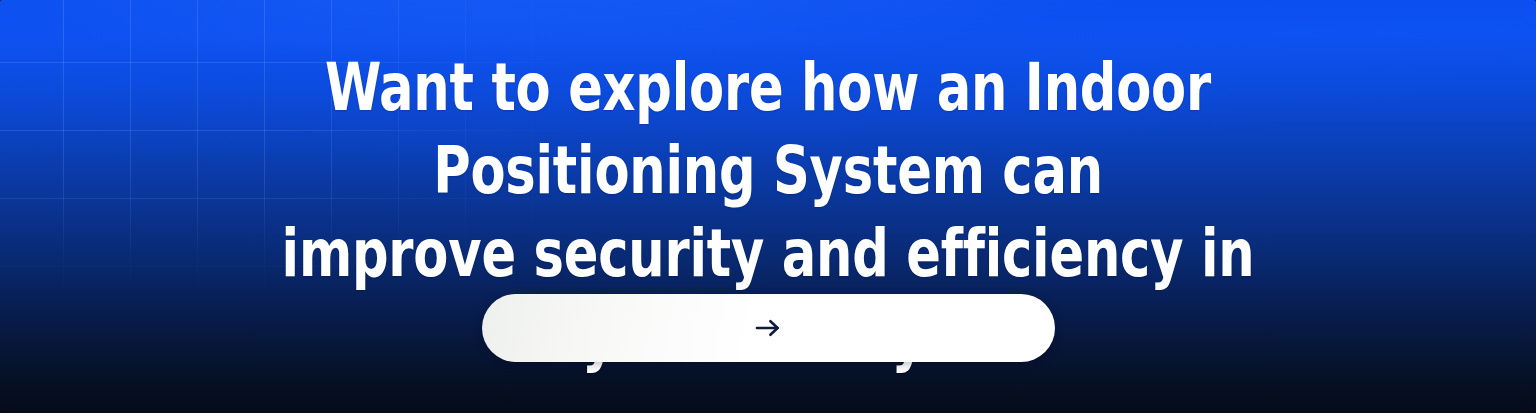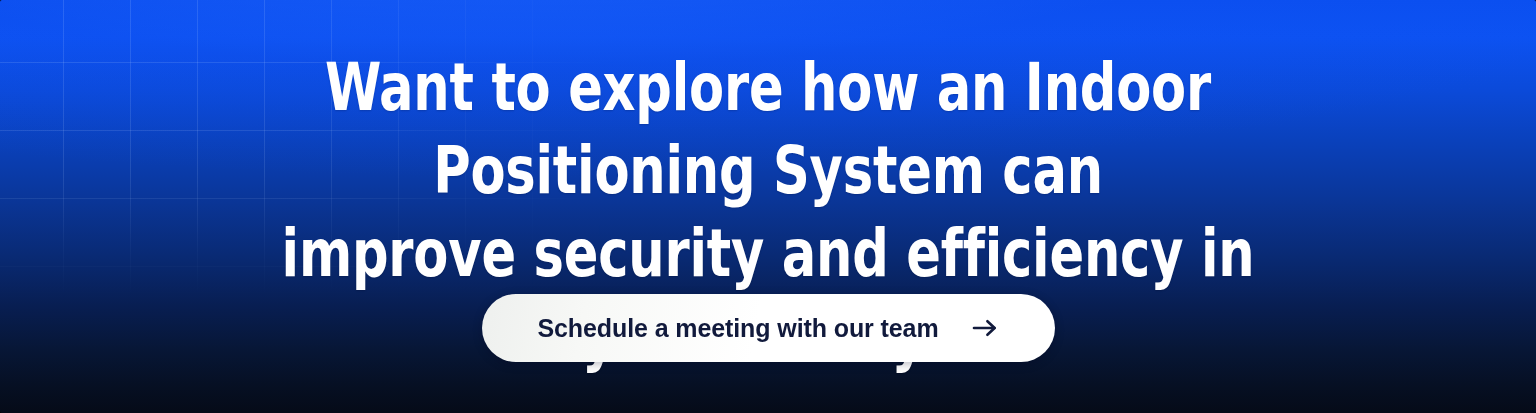--- a/index.html
+++ b/index.html
@@ -143,21 +143,20 @@
   <div class="glow-left"></div>
   <div class="grid-overlay"></div>
 
   <div class="content">
 
     <h1 class="headline">Want to explore how an Indoor Positioning System can
 improve security and efficiency in your facility?</h1>
 
     <div class="cta-row">
       <button class="cta-button">
-        <span class="cta-label">Schedule a meeting with our team</span>
         <span class="cta-arrow">
           <svg width="28" height="26" viewBox="0 0 28 26" fill="none" aria-hidden="true">
             <path d="M3 13 H23.5" stroke="#111a3c" stroke-width="2.6" stroke-linecap="round"></path>
             <path d="M16.4 6.2 L23.6 13 L16.4 19.8" stroke="#111a3c" stroke-width="2.6" stroke-linecap="round" stroke-linejoin="round" fill="none"></path>
           </svg>
         </span>
       </button>
     </div>
 
   </div>

